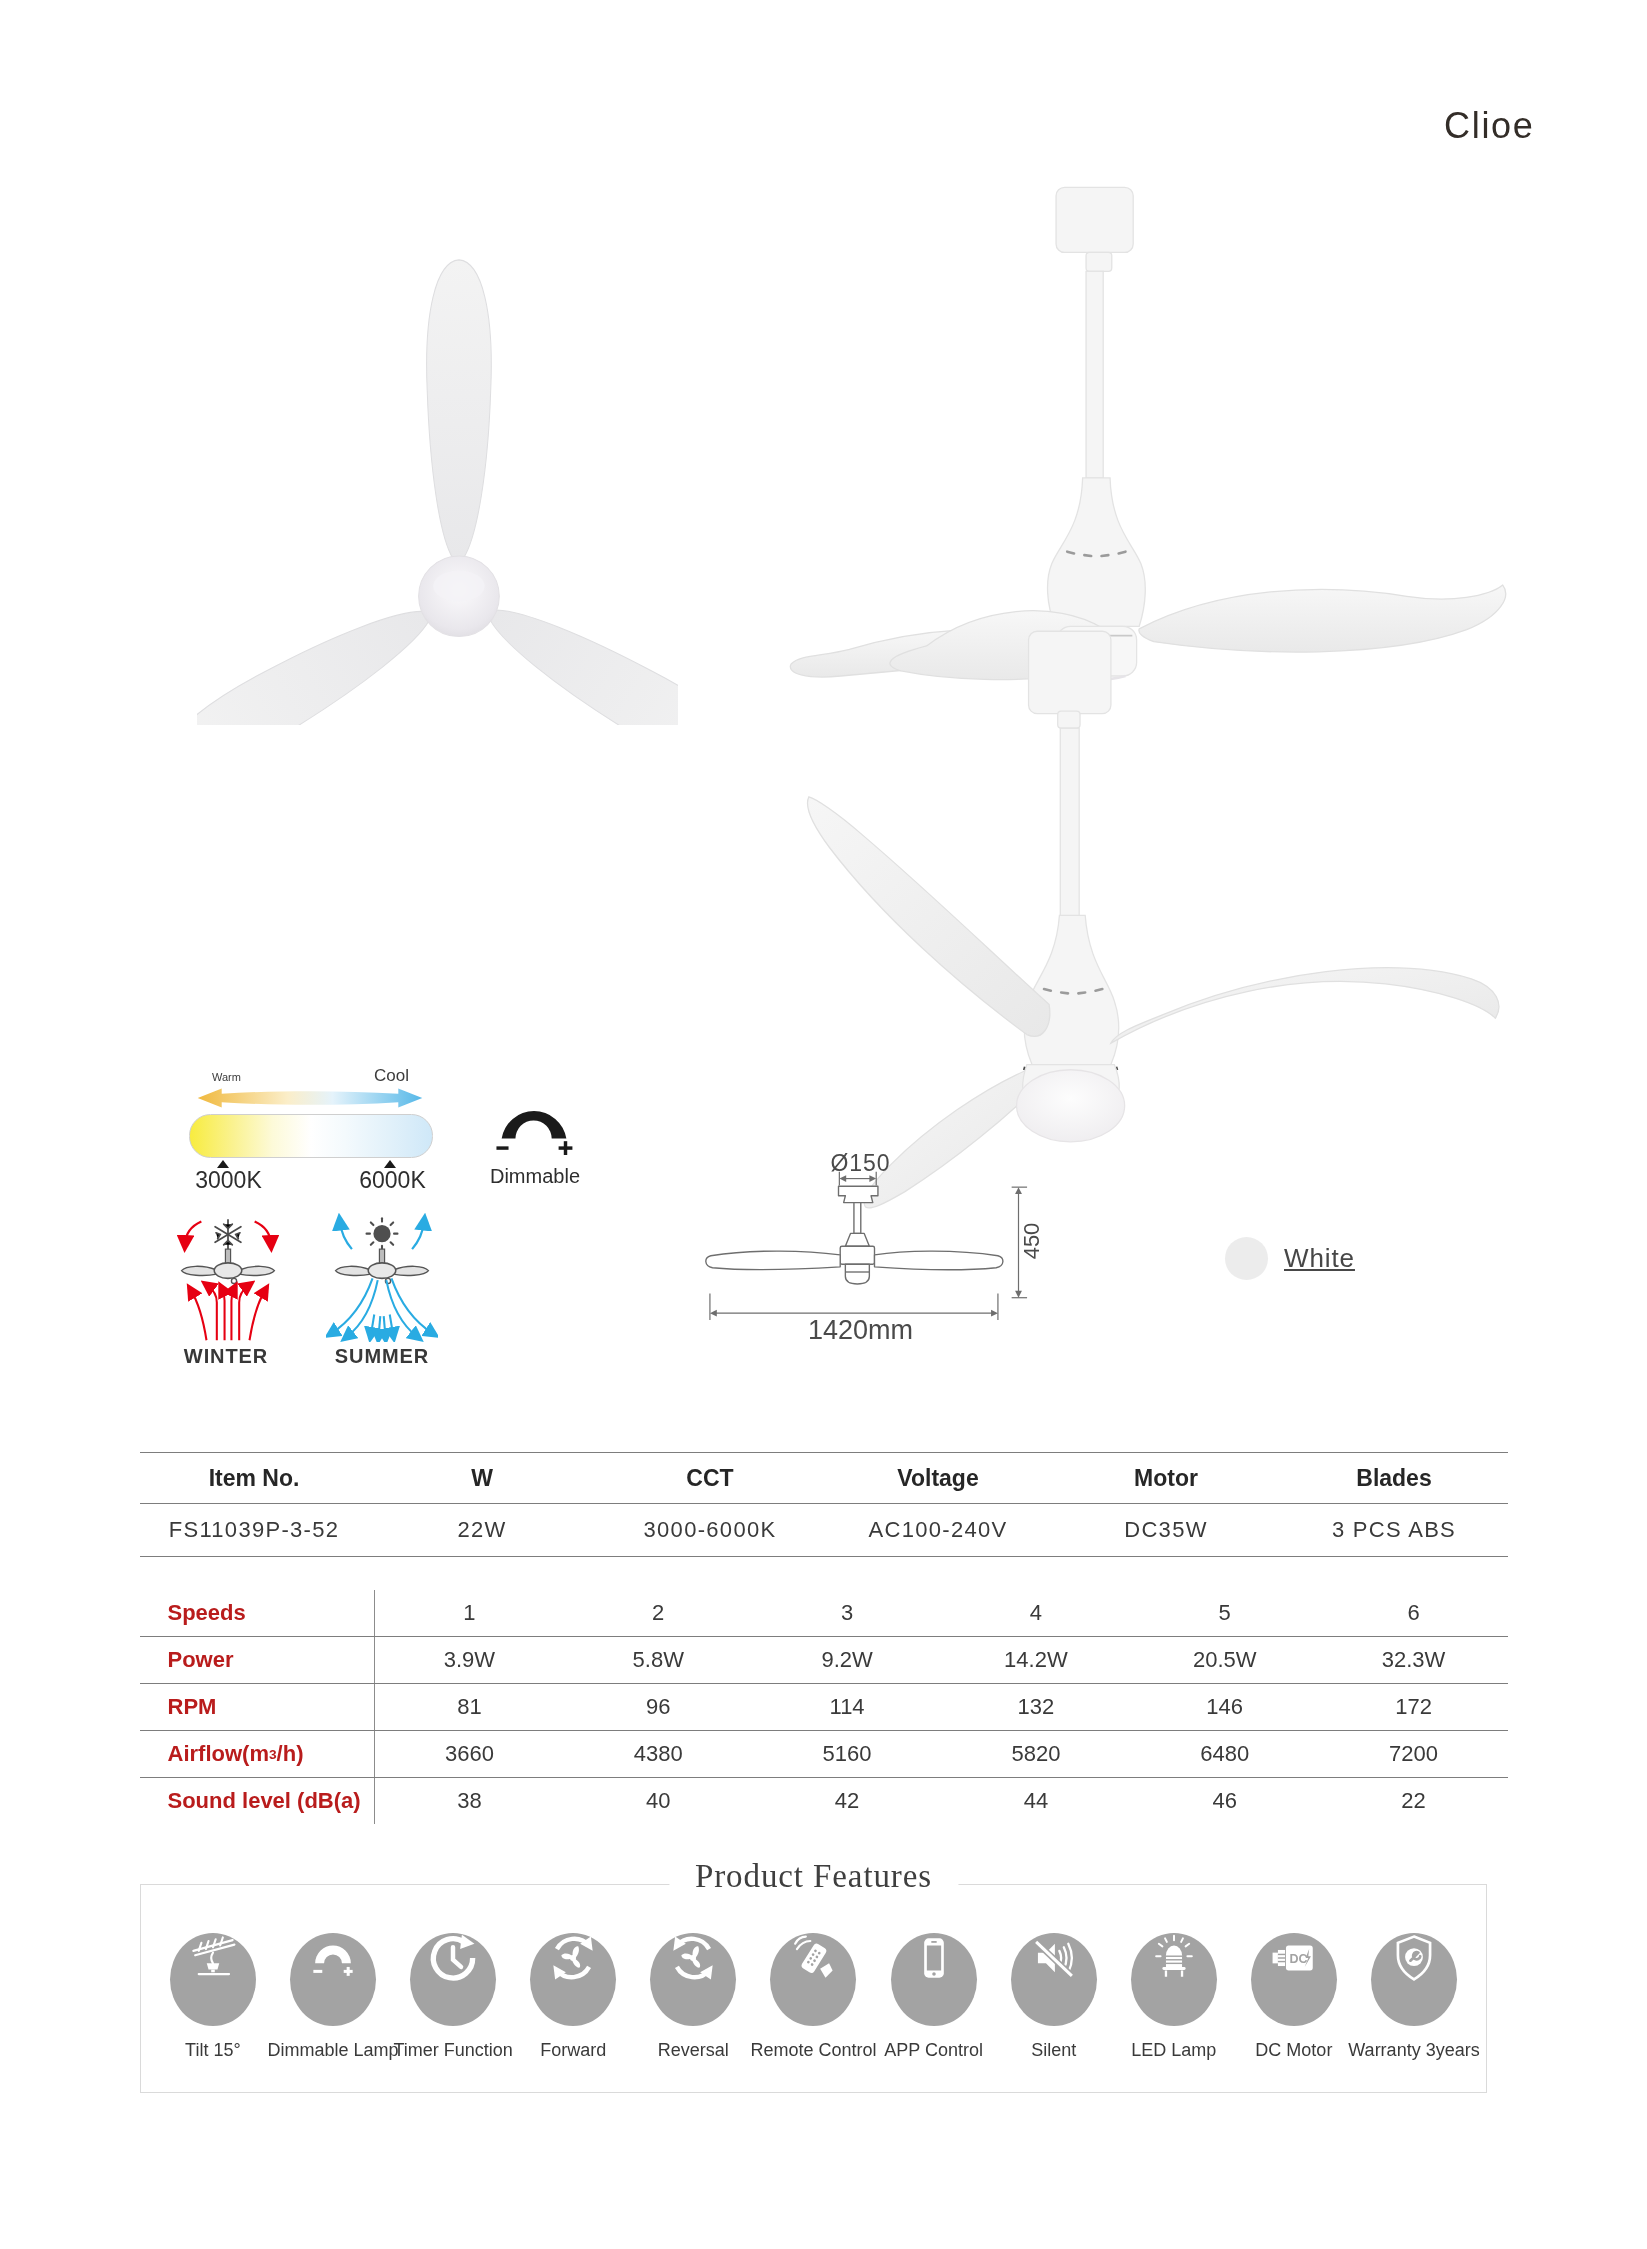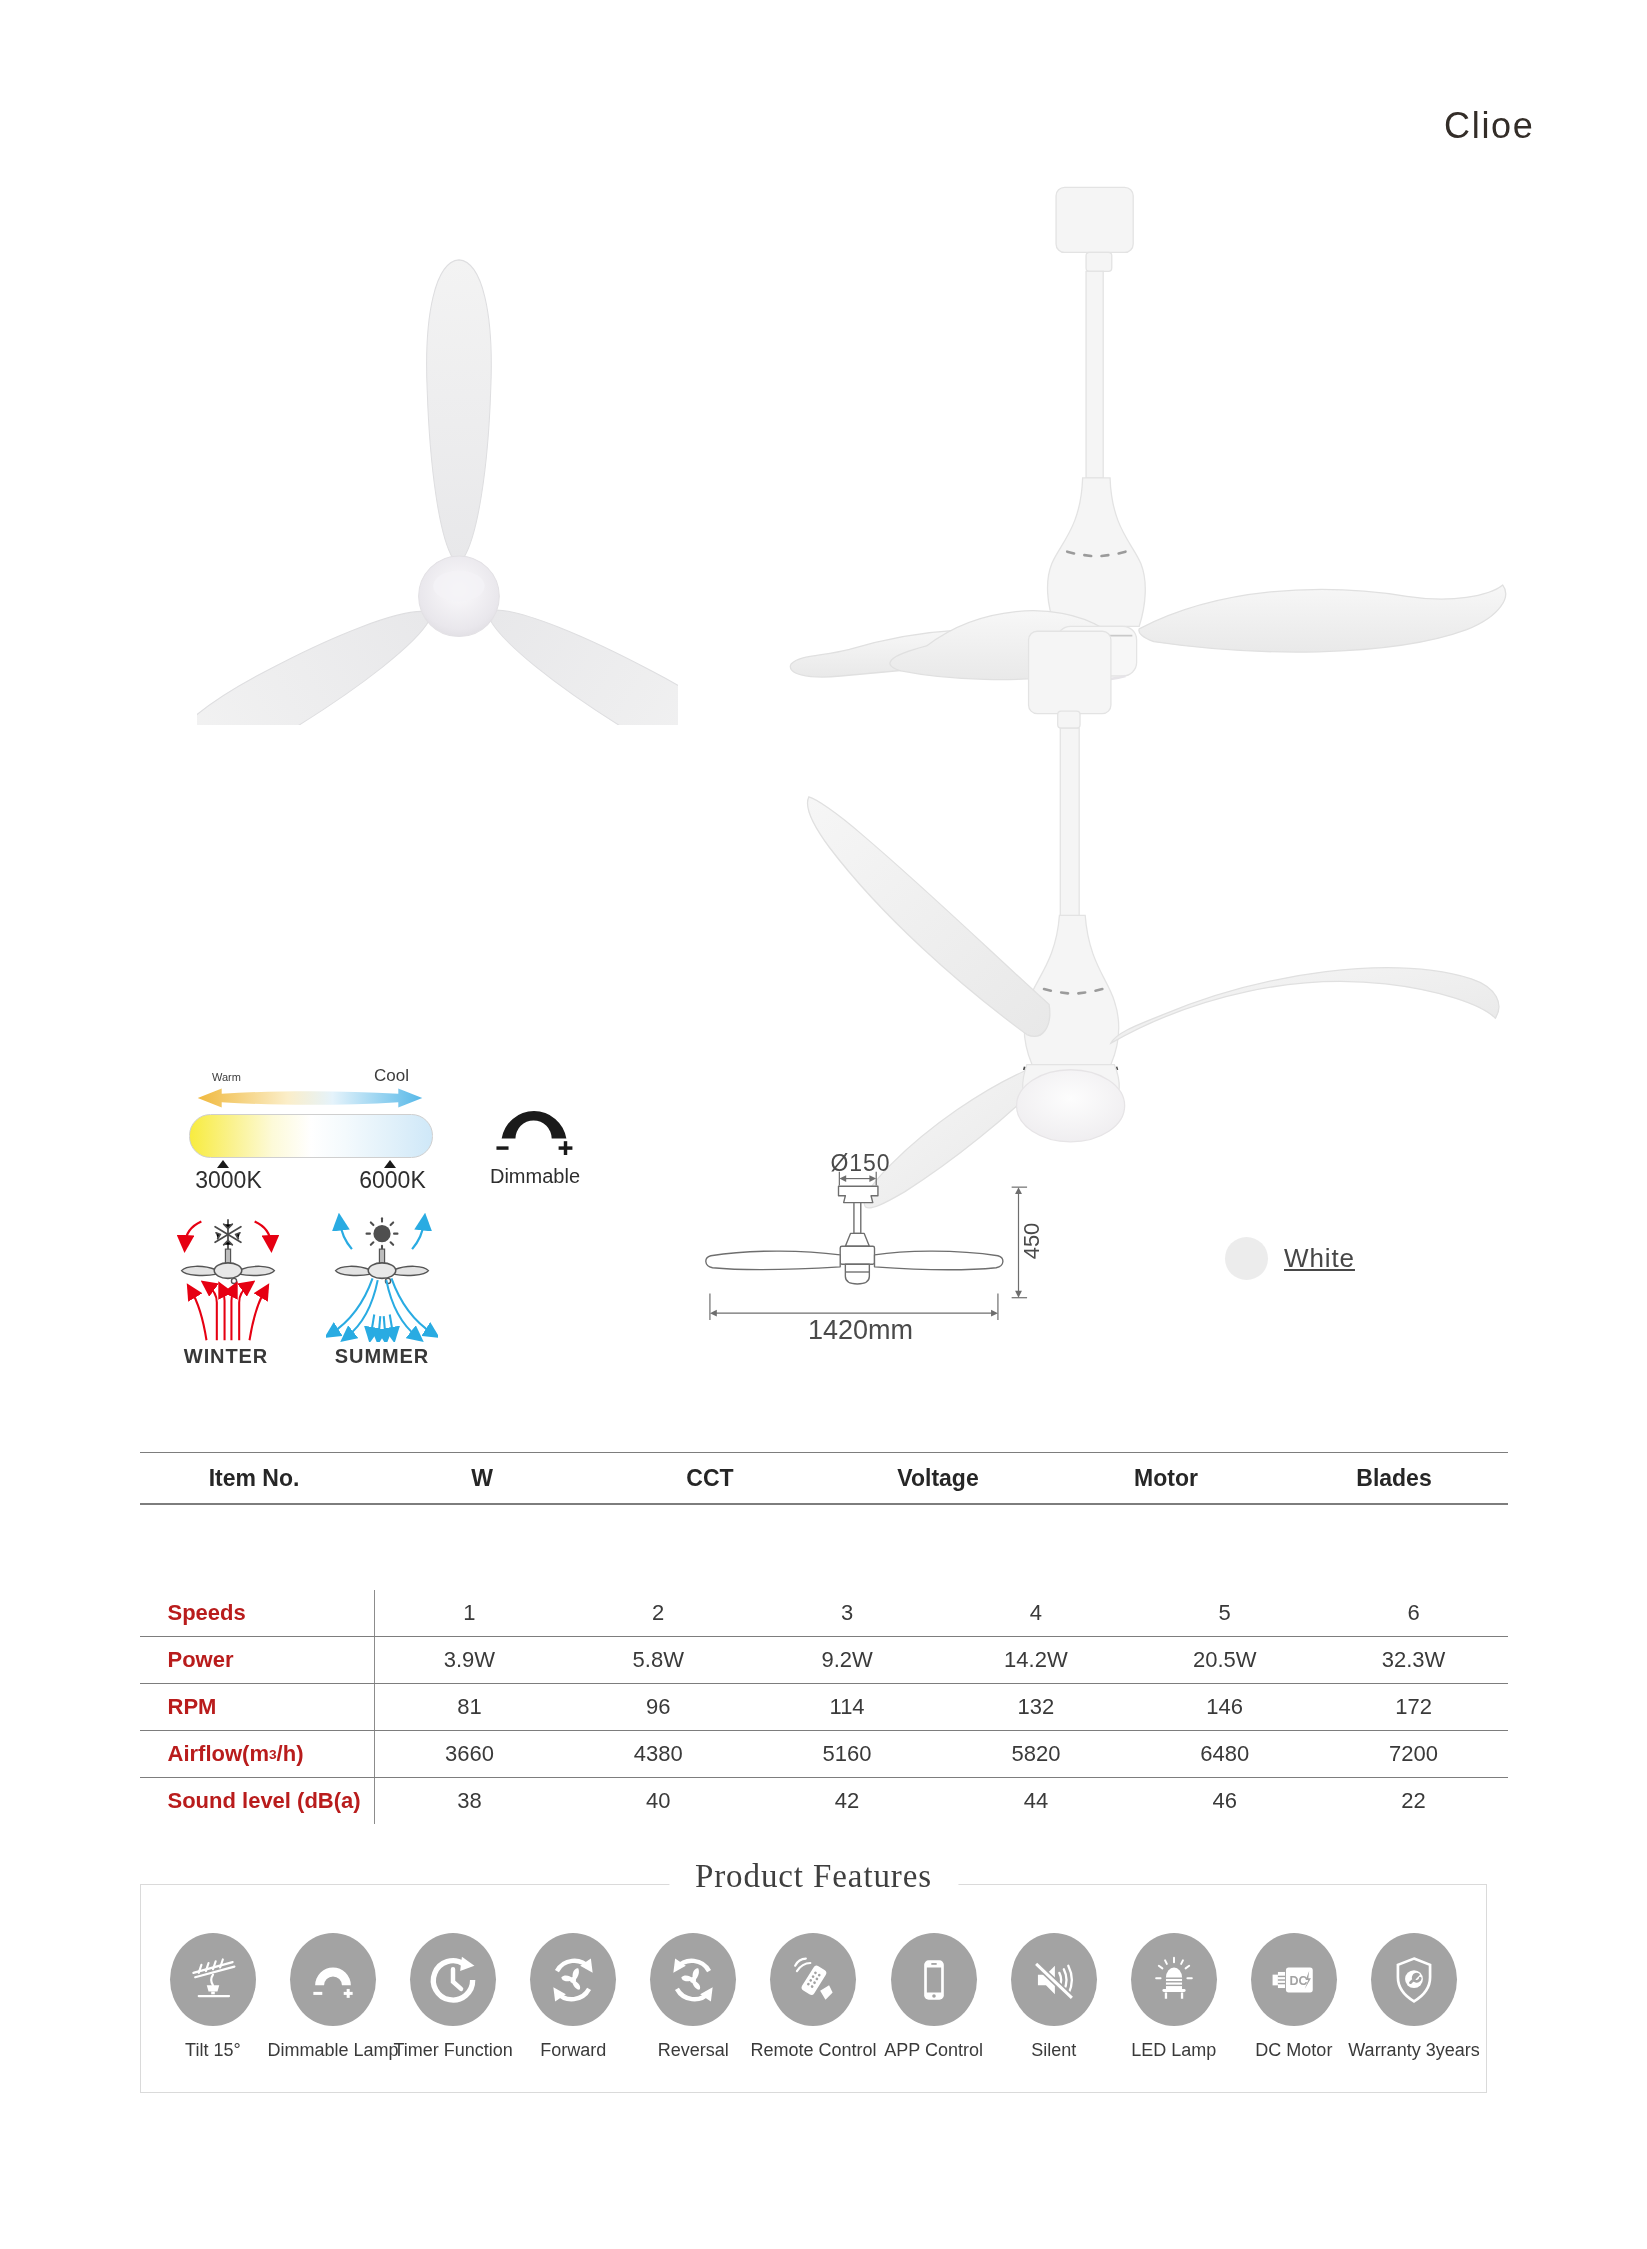--- a/index.html
+++ b/index.html
@@ -66,21 +66,21 @@
   .sp-label sup{font-size:13.7px;}
 
   
   .features-box{left:140px;top:1884px;width:1347px;height:209px;border:1.7px solid #dadada;box-sizing:border-box;}
   .features-title{position:absolute;top:-27.5px;left:50%;transform:translateX(-50%);
                   background:#ffffff;padding:0 26px;font-size:33px;font-weight:400;
                   color:#3f3f3f;letter-spacing:0.9px;white-space:nowrap;font-family:Liberation Serif, serif;}
   .features-row{position:absolute;left:15.4px;right:15.4px;top:48px;display:flex;justify-content:space-between;}
   .feature-item{width:113px;display:flex;flex-direction:column;align-items:center;}
   .feature-circle{width:86px;height:93px;border-radius:50%;background:#a3a3a3;
-                  display:flex;align-items:center;justify-content:center;}
+                  display:flex;justify-content:center;}
   .feature-label{margin-top:13.7px;font-size:18px;color:#3a3a3a;white-space:nowrap;}
 
   svg{display:block;}
 </style>
 </head>
 <body>
 
 <div class="canvas">
 
   <div class="abs page-title">Clioe</div>
@@ -331,20 +331,28 @@
     <div class="tline"></div>
     <div class="spec-row hdr">
       <div class="spec-cell">Item No.</div>
       <div class="spec-cell">W</div>
       <div class="spec-cell">CCT</div>
       <div class="spec-cell">Voltage</div>
       <div class="spec-cell">Motor</div>
       <div class="spec-cell">Blades</div>
     </div>
     <div class="tline thin"></div>
+    <div class="spec-row val">
+      <div class="spec-cell">FS11039P-3-52</div>
+      <div class="spec-cell">22W</div>
+      <div class="spec-cell">3000-6000K</div>
+      <div class="spec-cell">AC100-240V</div>
+      <div class="spec-cell">DC35W</div>
+      <div class="spec-cell">3 PCS ABS</div>
+    </div>
     <div class="tline thin"></div>
   </div>
 
   <div class="abs speed-table">
     <div class="sp-row bordered">
       <div class="sp-label">Speeds</div>
       <div class="sp-cell">1</div>
       <div class="sp-cell">2</div>
       <div class="sp-cell">3</div>
       <div class="sp-cell">4</div>

